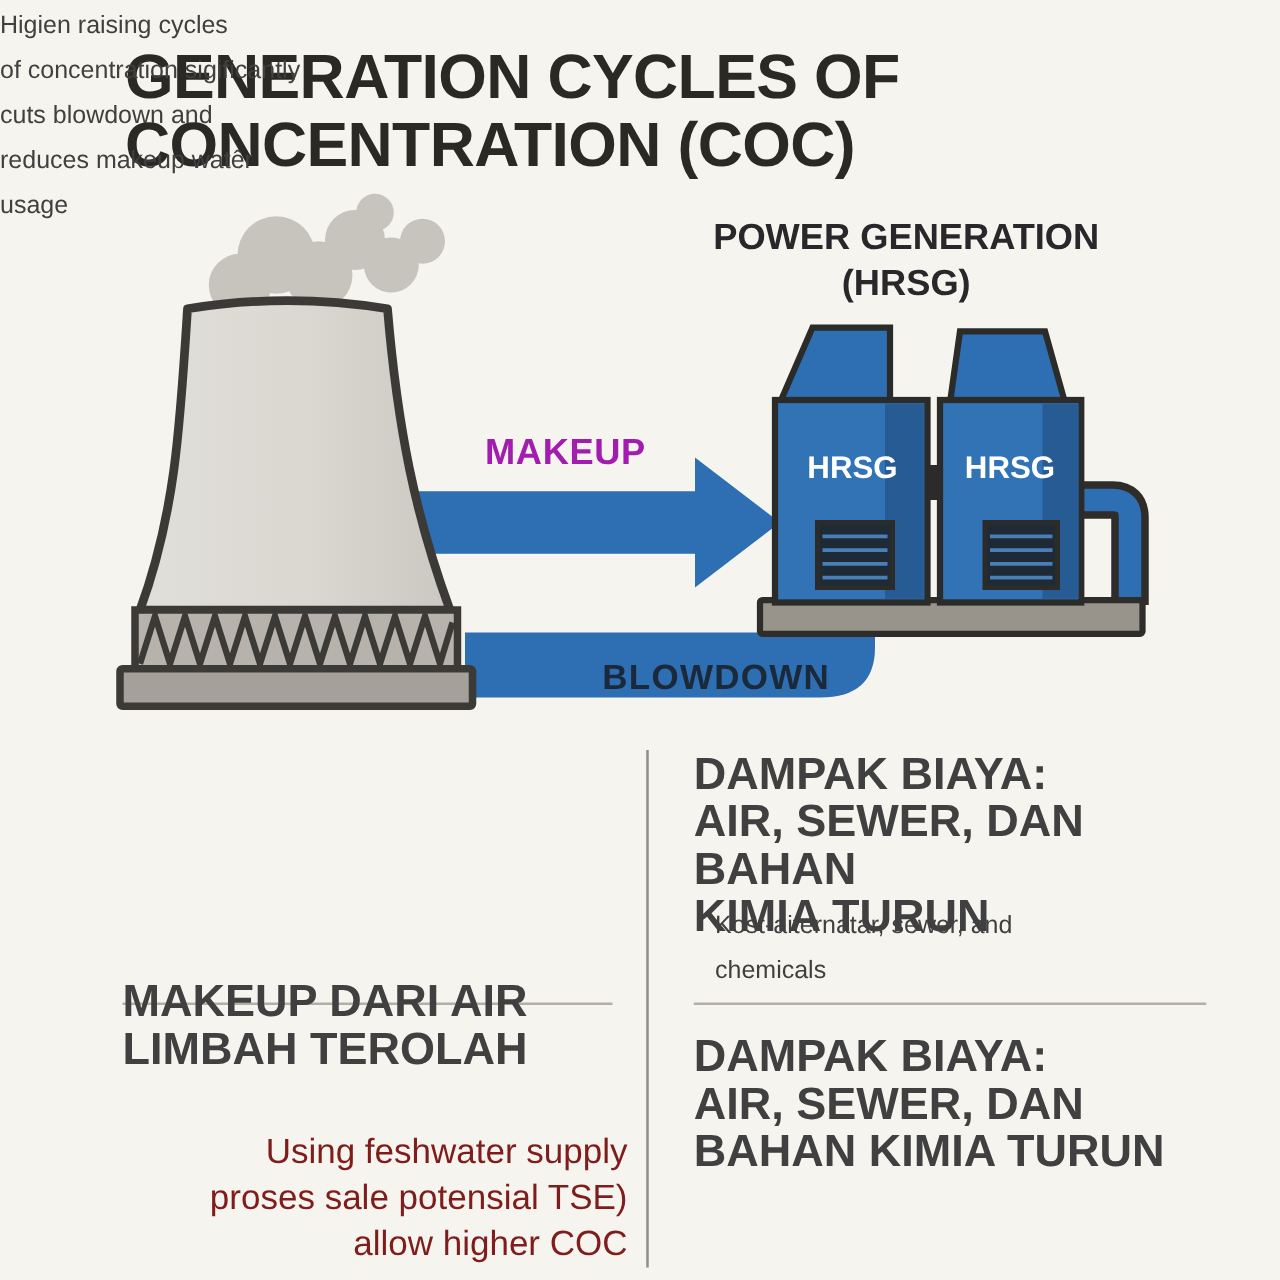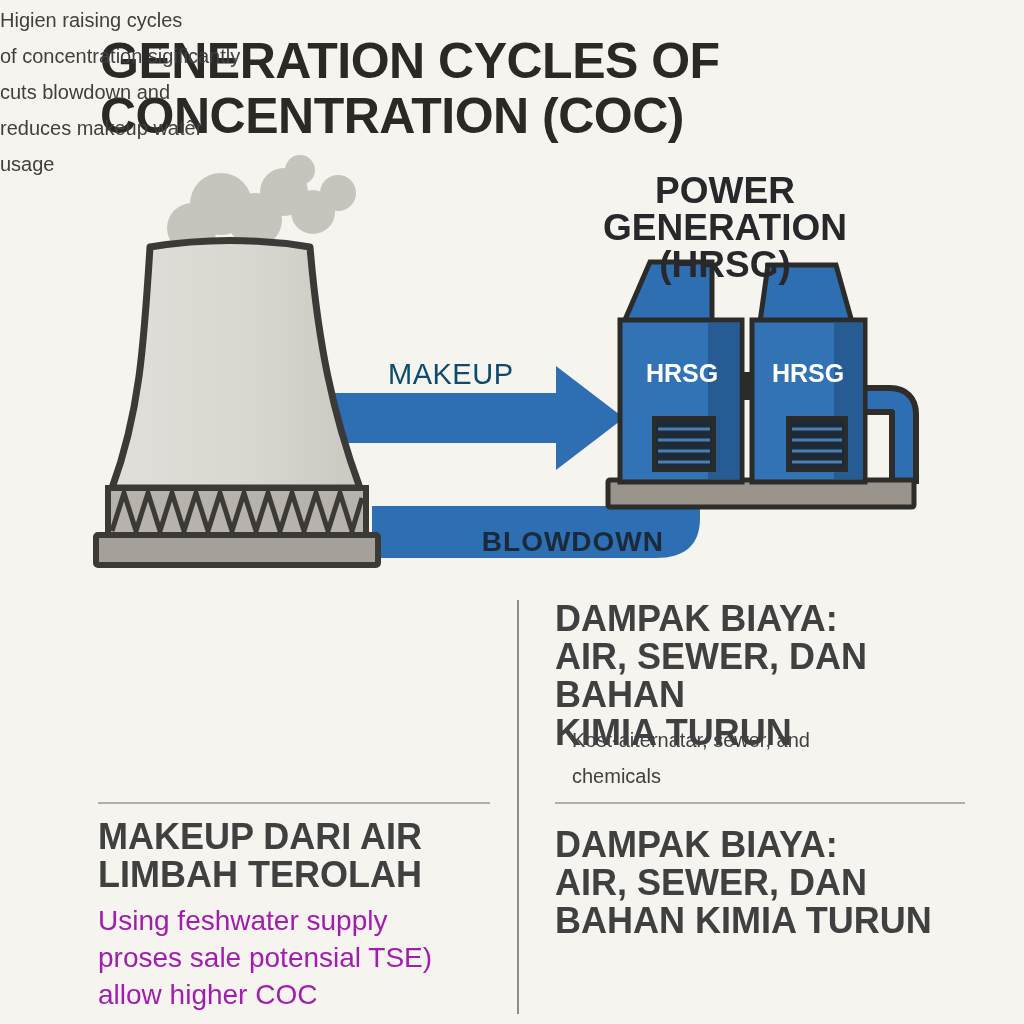--- a/index.html
+++ b/index.html
@@ -21,44 +21,44 @@
     position: absolute; left: 100px; top: 34px; width: 760px;
     font-size: 50px; font-weight: 800; line-height: 1.1;
     letter-spacing: -0.5px; color: #2a2926;
   }
 
   .diagram { position: absolute; left: 0; top: 150px; width: 1024px; height: 470px; }
   .diagram svg { position: absolute; left: 0; top: 0; }
 
   .power-gen-label {
     position: absolute; left: 530px; top: 22px; width: 390px;
-    text-align: center; font-size: 37px; font-weight: 800;
+    text-align: center; font-size: 29px; font-weight: 800;
     line-height: 37px; color: #28272a;
   }
   .makeup-label {
     position: absolute; left: 388px; top: 196px;
-    font-size: 29px; font-weight: 400; letter-spacing: 0.5px; color: #0c4a6e; margin-top: 12px;
+    font-size: 29px; font-weight: 700; letter-spacing: 0.5px; color: #a21caf;
   }
   .blowdown-label {
     position: absolute; left: 372px; top: 376px; width: 292px;
     text-align: right; font-size: 28px; font-weight: 800;
     letter-spacing: 1px; color: #1b2a3a;
   }
   .col-left  { left: 98px;  top: 600px; width: 404px; }
 
   .para { font-size: 20px; line-height: 36px; font-weight: 400; color: #404040; }
   .heading { font-size: 36px; line-height: 38px; font-weight: 700; color: #404040; }
 
   .intro { position: absolute; left: 0; top: 2px; }
   .hr-left  { position: absolute; left: 98px;  top: 802px; width: 392px; height: 2px; background: #b3afa7; }
   .hr-right { position: absolute; left: 555px; top: 802px; width: 410px; height: 2px; background: #b3afa7; }
   .vr { position: absolute; left: 517px; top: 600px; width: 2px; height: 414px; background: #918d85; }
 
-  .left-heading { position: absolute; left: 98px; top: 818px; width: 404px; }
-  .left-body    { position: absolute; left: 98px; top: 902px; width: 404px; font-size: 28px; line-height: 37px; color: #a21caf; }
+  .left-heading { position: absolute; left: 98px; top: 782px; width: 404px; }
+  .left-body    { position: absolute; left: 98px; top: 902px; width: 404px; font-size: 28px; line-height: 37px; color: #7f1d1d; text-align: right; }
 
   .right-top-heading    { position: absolute; left: 555px; top: 600px; width: 420px; }
   .right-top-body       { position: absolute; left: 572px; top: 722px; width: 420px; }
   .right-bottom-heading { position: absolute; left: 555px; top: 826px; width: 420px; }
   .right-bottom-body    { position: absolute; left: 555px; top: 948px; width: 420px; }
 
   svg text.hrsg-text {
     font-family: "Liberation Sans", sans-serif;
     font-size: 25px; font-weight: 800; fill: #ffffff;
   }

